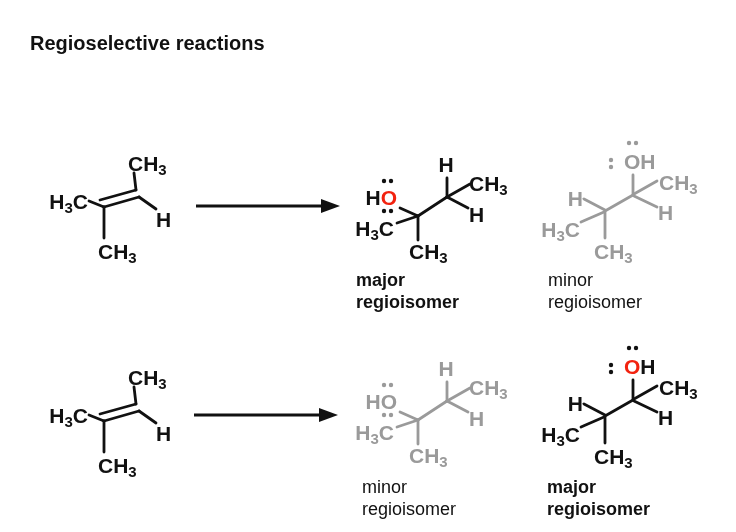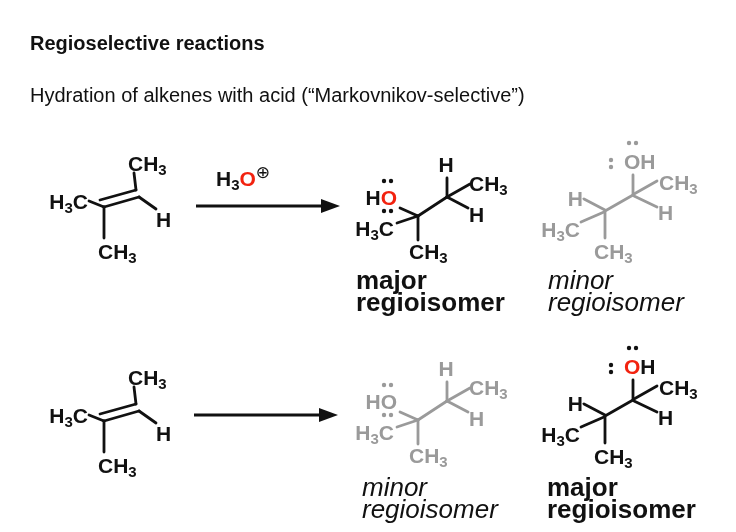--- a/index.html
+++ b/index.html
@@ -2,43 +2,39 @@
 <html style="--red: #f2220f; --orange: #f6921e;"><head>
 <meta charset="utf-8">
 <style>
   html,body{margin:0;padding:0;background:#ffffff;}
   .canvas{
     position:relative;width:736px;height:532px;background:#ffffff;overflow:hidden;
     font-family:"Liberation Sans","DejaVu Sans",sans-serif;color:#111;
   }
   .title{position:absolute;font-size:20px;font-weight:bold;white-space:nowrap;}
   .heading{position:absolute;font-size:20px;white-space:nowrap;}
-  .caption{position:absolute;font-size:26px;line-height:21.5px;white-space:nowrap;}
+  .caption{position:absolute;font-size:18px;line-height:21.5px;white-space:nowrap;}
   .caption.bold{font-weight:bold;}
-  .caption.italic{font-style:italic;}
+  .caption.italic{}
   .reagent{position:absolute;font-size:21px;font-weight:bold;white-space:nowrap;}
   .reagent .sub{font-size:15px;vertical-align:-4px;}
   .reagent .sup{font-size:17px;vertical-align:8px;font-weight:normal;}
   .reagent .red{color:var(--red);}
   .reagent .orange{color:var(--orange);}
   .arrow{position:absolute;}
 </style>
 </head>
 <body>
 
 <div class="canvas" style="color: rgb(17, 17, 17);">
 
   <div class="title" style="left:30px;top:32px">Regioselective reactions</div>
 
-  <div class="heading" style="left:30px;top:84px">Hydration of alkenes with acid (“Markovnikov-selective”)</div>
 
 
-  <div class="reagent" style="left:216px;top:162px">
-    <span>H</span><span class="sub">3</span><span class="red">O</span><span class="sup">⊕</span>
-  </div>
 
   <svg class="arrow" style="left:194px;top:196px" width="148" height="20" viewBox="0 0 148 20">
     <line x1="2" y1="10" x2="129" y2="10" stroke="#111" stroke-width="3"></line>
     <polygon points="127,3 146,10 127,17" fill="#111"></polygon>
   </svg>
 
 
   <svg class="arrow" style="left:192px;top:405px" width="150" height="20" viewBox="0 0 150 20">
     <line x1="2" y1="10" x2="129" y2="10" stroke="#111" stroke-width="3"></line>
     <polygon points="127,3 146,10 127,17" fill="#111"></polygon>

